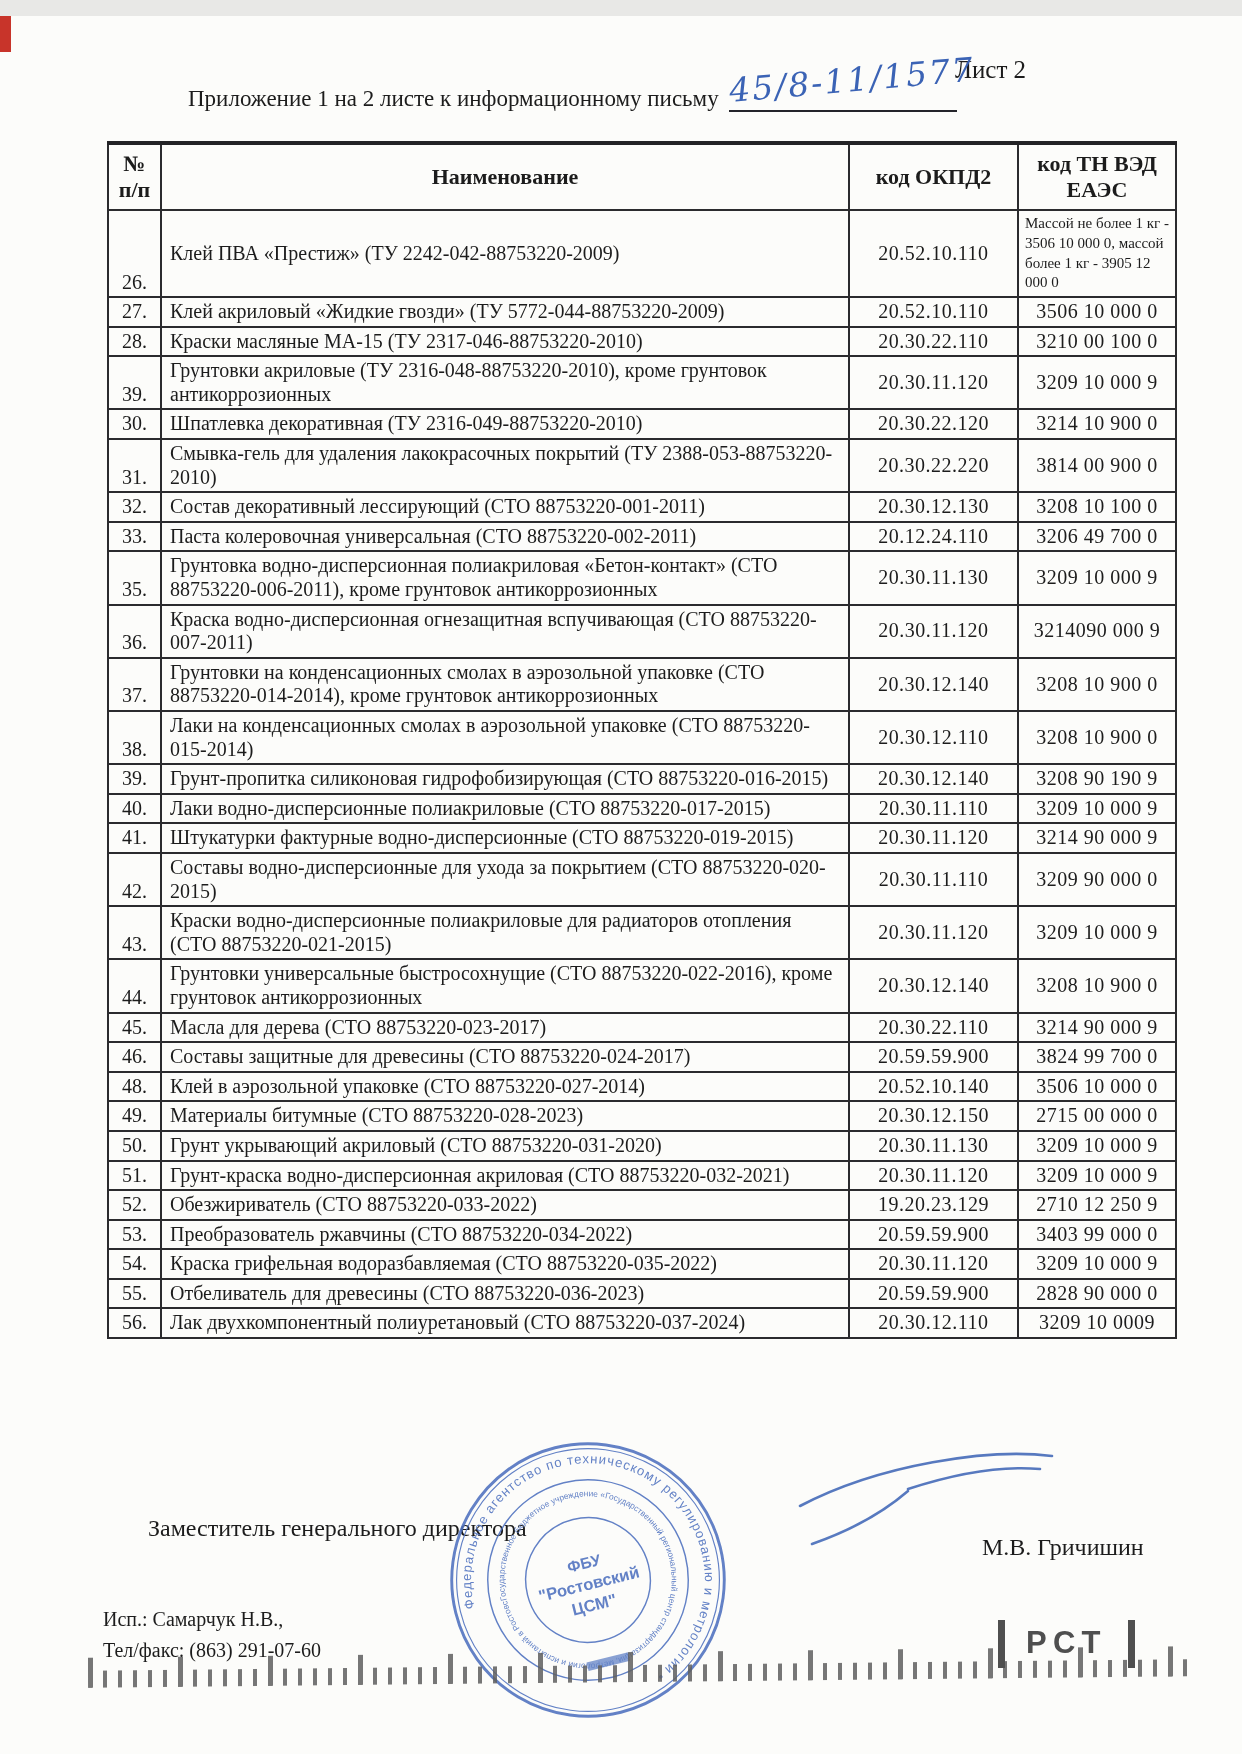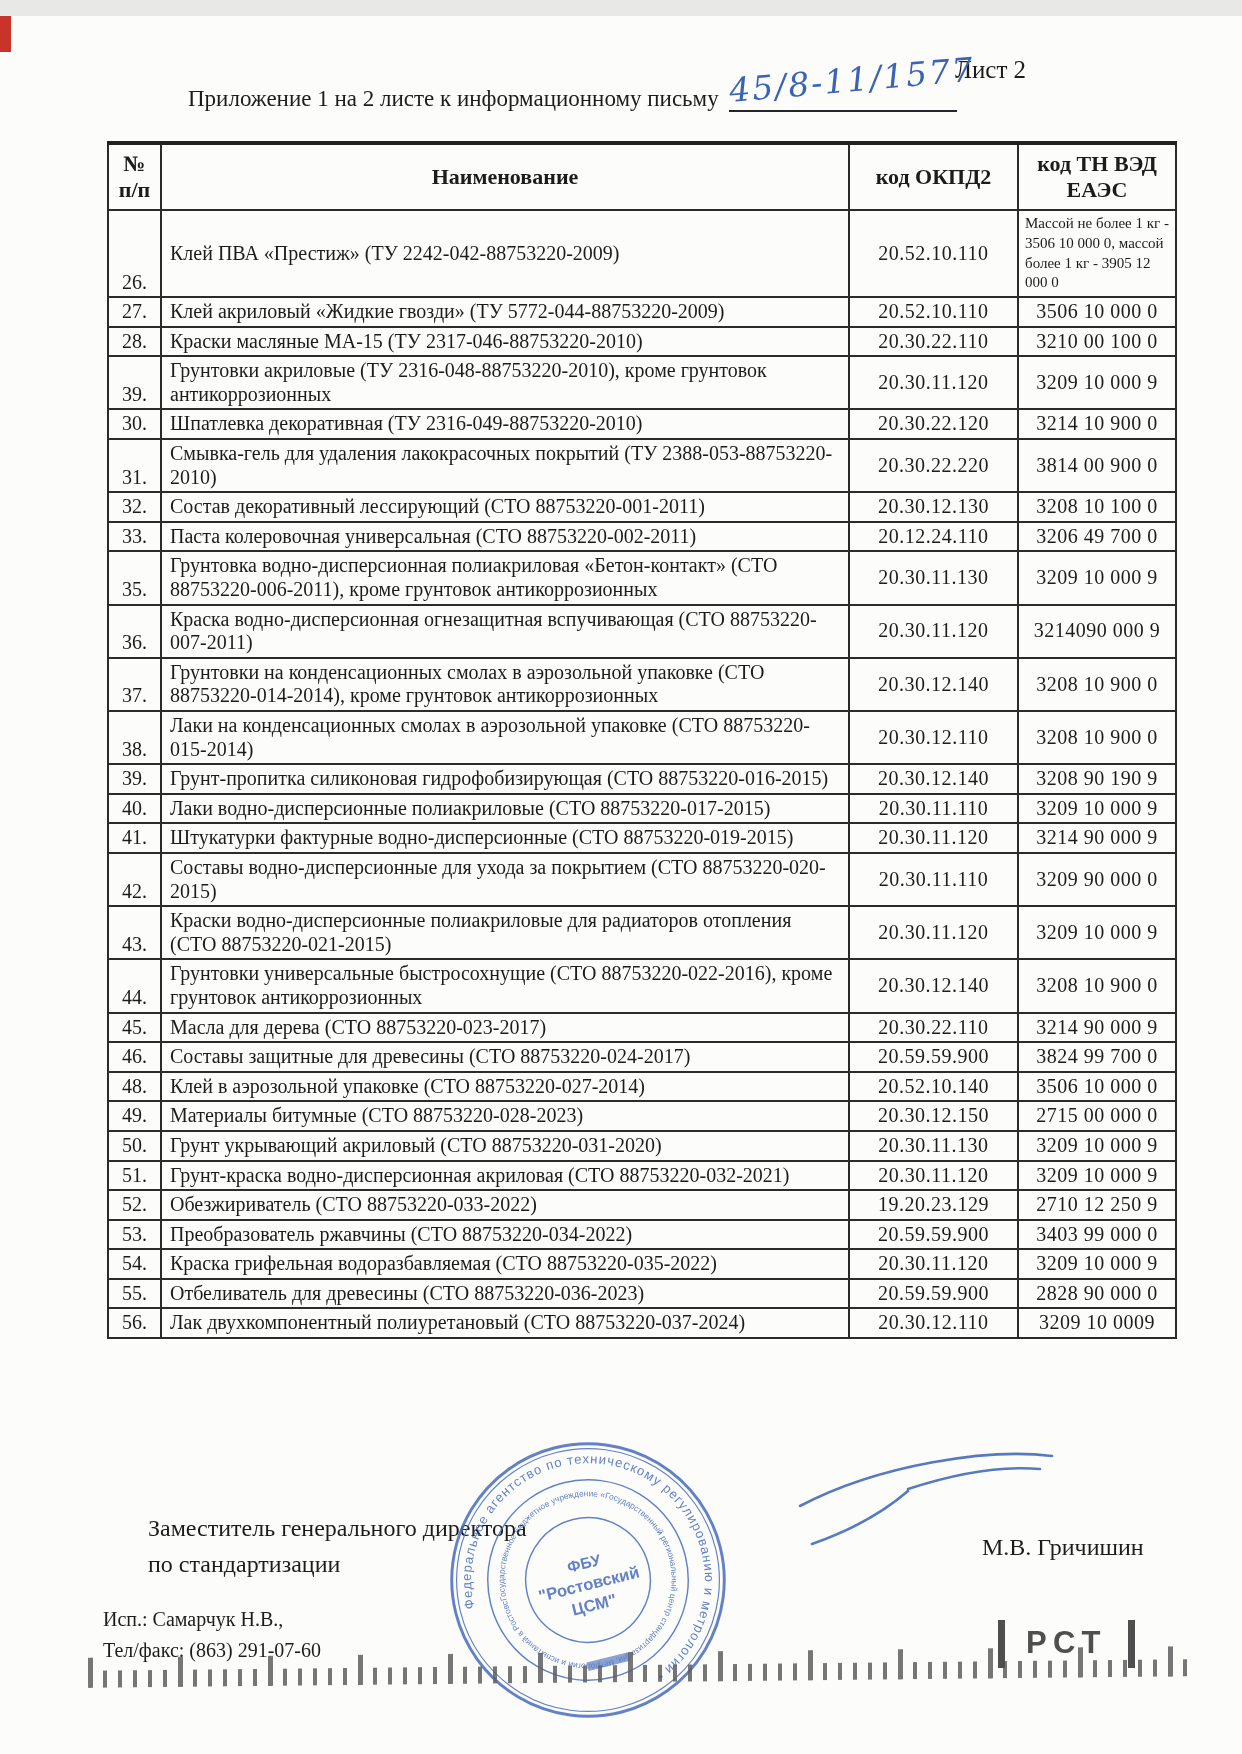--- a/index.html
+++ b/index.html
@@ -300,21 +300,20 @@
         <td class="cell-num">56.</td>
         <td class="cell-name">Лак двухкомпонентный полиуретановый (СТО 88753220-037-2024)</td>
         <td class="cell-okpd">20.30.12.110</td>
         <td class="cell-tnved">3209 10 0009</td>
       </tr>
       </tbody>
   </table>
 
   <div class="signer-title">
     <div>Заместитель генерального директора</div>
-    <div>по стандартизации</div>
   </div>
 
   <div class="signer-name">М.В. Гричишин</div>
 
   <svg class="stamp" viewBox="0 0 300 300" width="292" height="292">
     <g fill="none" stroke="#4e71bf">
       <circle cx="150" cy="150" r="140" stroke-width="3"></circle>
       <circle cx="150" cy="150" r="135" stroke-width="1.2"></circle>
       <circle cx="150" cy="150" r="103" stroke-width="1.5"></circle>
       <circle cx="150" cy="150" r="64" stroke-width="1.5"></circle>

